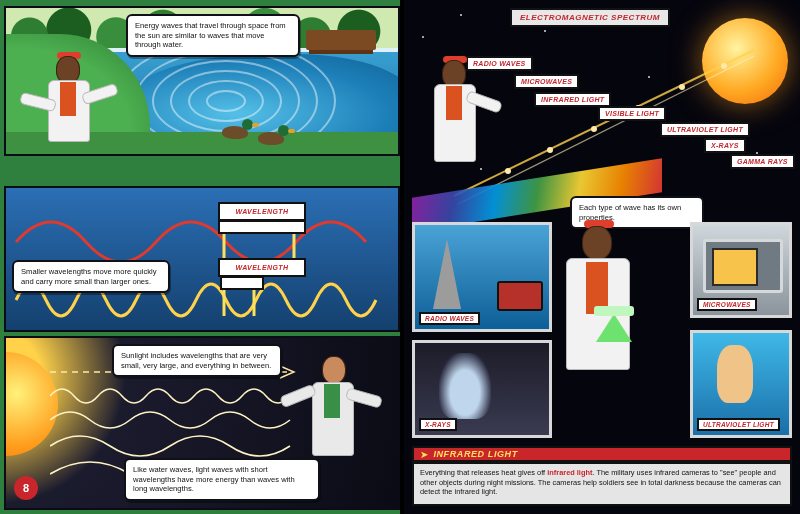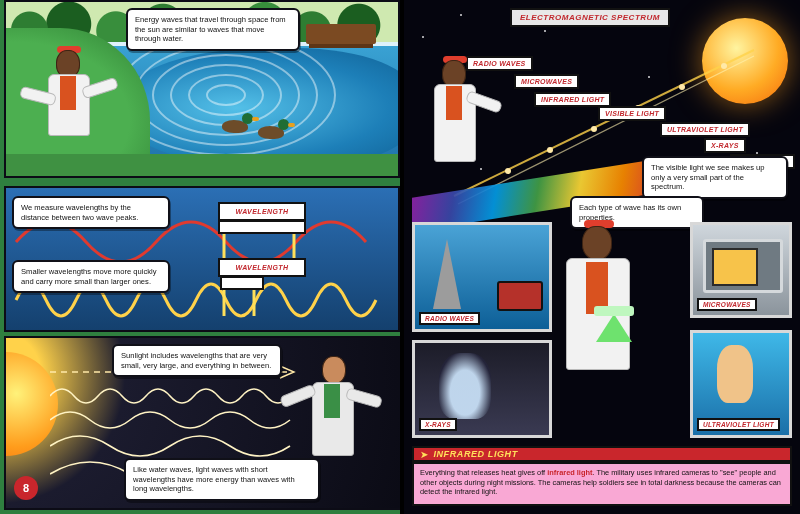--- a/index.html
+++ b/index.html
@@ -28,21 +28,21 @@
     overflow: hidden;
   }
   .panel {
     position: absolute;
     overflow: hidden;
     border: 2px solid #0c0c16;
     box-sizing: border-box;
   }
   
   .p1 {
-    left: 4px; top: 0; width: 396px; height: 178px;
+    left: 4px; top: 6px; width: 396px; height: 150px;
     background: linear-gradient(#9fd7f2 0%, #b9e3f6 22%, #3aa3d4 23%, #1d6fa8 100%);
     padding-left: 12px;
   }
   .sky-trees {
     position: absolute; left: 0; top: 0; width: 100%; height: 44px;
     background: linear-gradient(#bfe6f7, #dff2fb);
   }
   .treeline {
     position: absolute; left: 0; top: 0; width: 100%; height: 40px;
     background:
@@ -222,21 +222,21 @@
     background: #c9262c; border: 2px solid #111;
     display: flex; align-items: center; gap: 5px;
     padding: 0 6px; box-sizing: border-box;
   }
   .ir-title {
     color: #ffe05a; font-size: 9px; font-weight: bold; font-style: italic;
     letter-spacing: .6px;
   }
   .infrared-box {
     position: absolute; left: 8px; top: 462px; width: 380px; height: 44px;
-    background: #f9a8d4; border: 2px solid #111; box-sizing: border-box;
+    background: #e5e5e5; border: 2px solid #111; box-sizing: border-box;
     padding: 4px 6px; font-size: 7.4px; line-height: 1.3; color: #111;
   }
   .ir-hl { color: #c9262c; font-weight: bold; }
   .tower {
     position: absolute; left: 18px; top: 14px; width: 0; height: 0;
     border-left: 14px solid transparent;
     border-right: 14px solid transparent;
     border-bottom: 70px solid #9c9c9c;
   }
   .radio-set {
@@ -316,21 +316,20 @@
         <line x1="218" y1="96" x2="218" y2="128" stroke="#ffe05a" stroke-width="3"></line>
         <line x1="248" y1="96" x2="248" y2="128" stroke="#ffe05a" stroke-width="3"></line>
       </svg>
 
       <div class="wl-bar" style="left:212px; top:14px; width:84px;">WAVELENGTH</div>
       <div class="wl-arrow-line" style="left:212px; top:32px; width:84px;"></div>
 
       <div class="wl-bar" style="left:212px; top:70px; width:84px;">WAVELENGTH</div>
       <div class="wl-arrow-line" style="left:214px; top:88px; width:40px;"></div>
 
-      <div class="callout" style="left:6px; top:8px; width:140px;">We measure wavelengths by the distance between two wave peaks.</div>
 
       <div class="callout" style="left:6px; top:72px; width:140px;">Smaller wavelengths move more quickly and carry more small than larger ones.</div>
     </div>
 
     <div class="panel p3">
       <div class="sun-left"></div>
 
       <svg class="ray-wave" style="left:44px; top:18px;" width="260" height="150" viewBox="0 0 260 150">
         <path d="M0,16 L240,16" stroke="#ffe9a8" stroke-width="1.4" fill="none" stroke-dasharray="6 5"></path>
         <path d="M0,40 Q12,26 24,40 T48,40 T72,40 T96,40 T120,40 T144,40 T168,40 T192,40 T216,40 T240,40" stroke="#fff3c4" stroke-width="1.6" fill="none"></path>
@@ -400,21 +399,20 @@
       <div class="fig-goggles" style="left:9px; top:-2px;"></div>
       <div class="fig-head" style="left:8px; top:2px;"></div>
       <div class="fig-body" style="left:0px; top:26px; height:76px;"></div>
       <div class="fig-shirt" style="left:12px; top:28px;"></div>
       <div class="fig-arm" style="left:32px; top:38px; transform:rotate(20deg);"></div>
     </div>
 
     <div class="rainbow"></div>
 
 
-    <div class="callout" style="left:238px; top:156px; width:128px;">The visible light we see makes up only a very small part of the spectrum.</div>
 
     <div class="callout" style="left:166px; top:196px; width:116px;">Each type of wave has its own properties.</div>
 
     <div class="photo ph-radio" style="left:8px; top:222px; width:140px; height:110px;">
       <div class="tower"></div>
       <div class="radio-set"></div>
       <div class="photo-label">RADIO WAVES</div>
     </div>
 
     <div class="photo ph-micro" style="left:286px; top:222px; width:102px; height:96px;">

